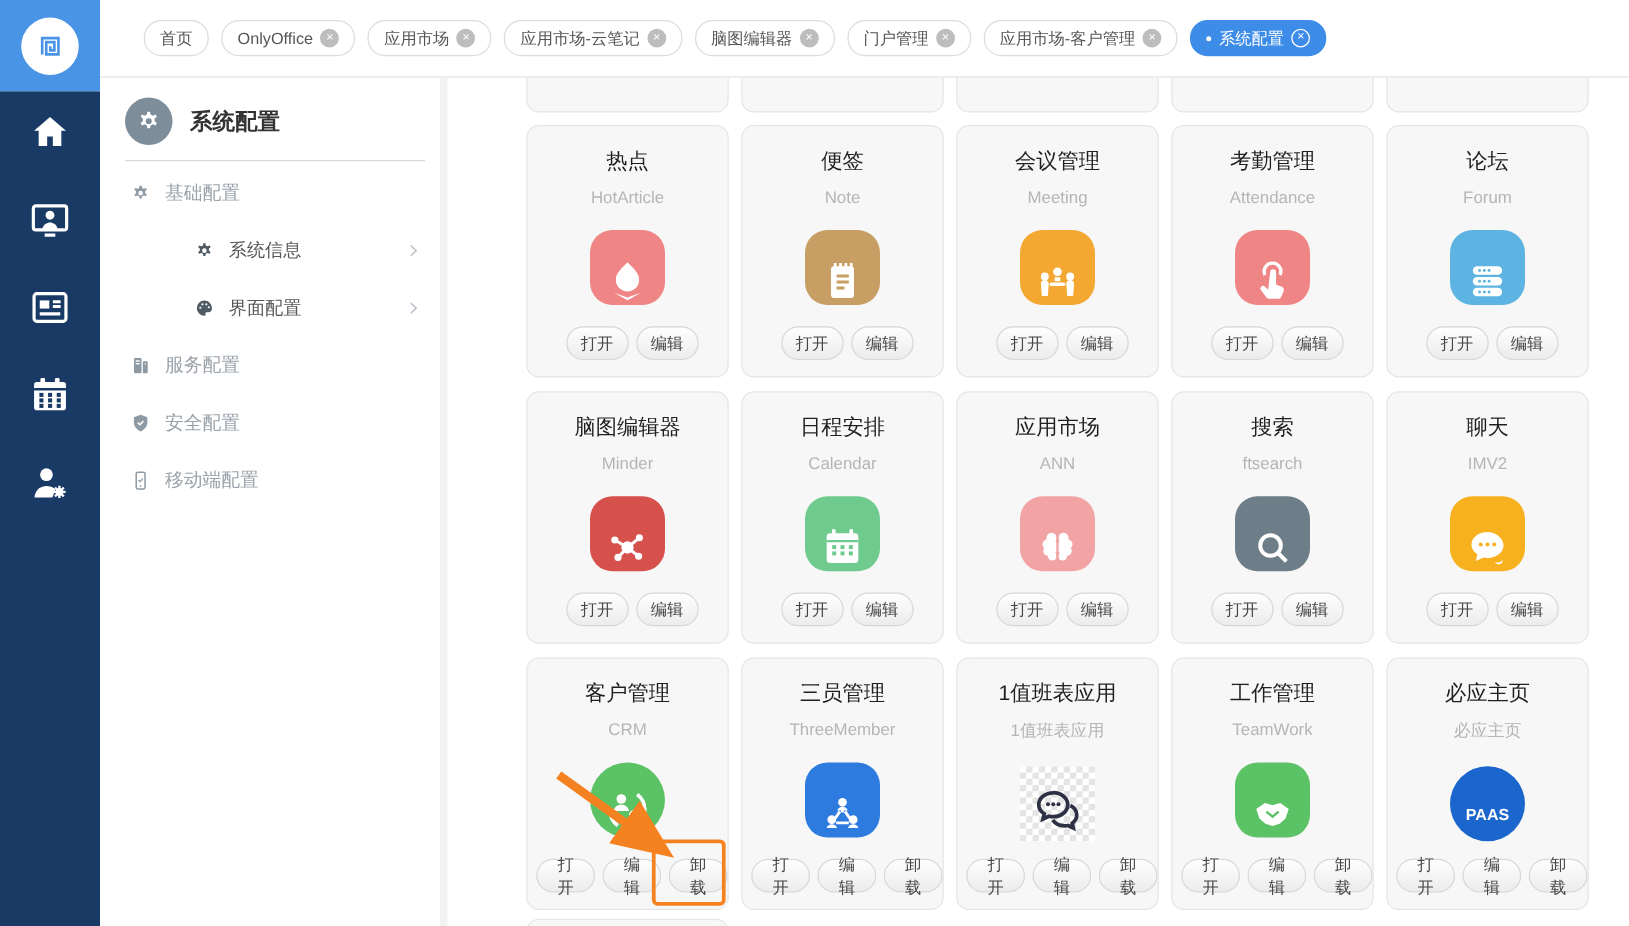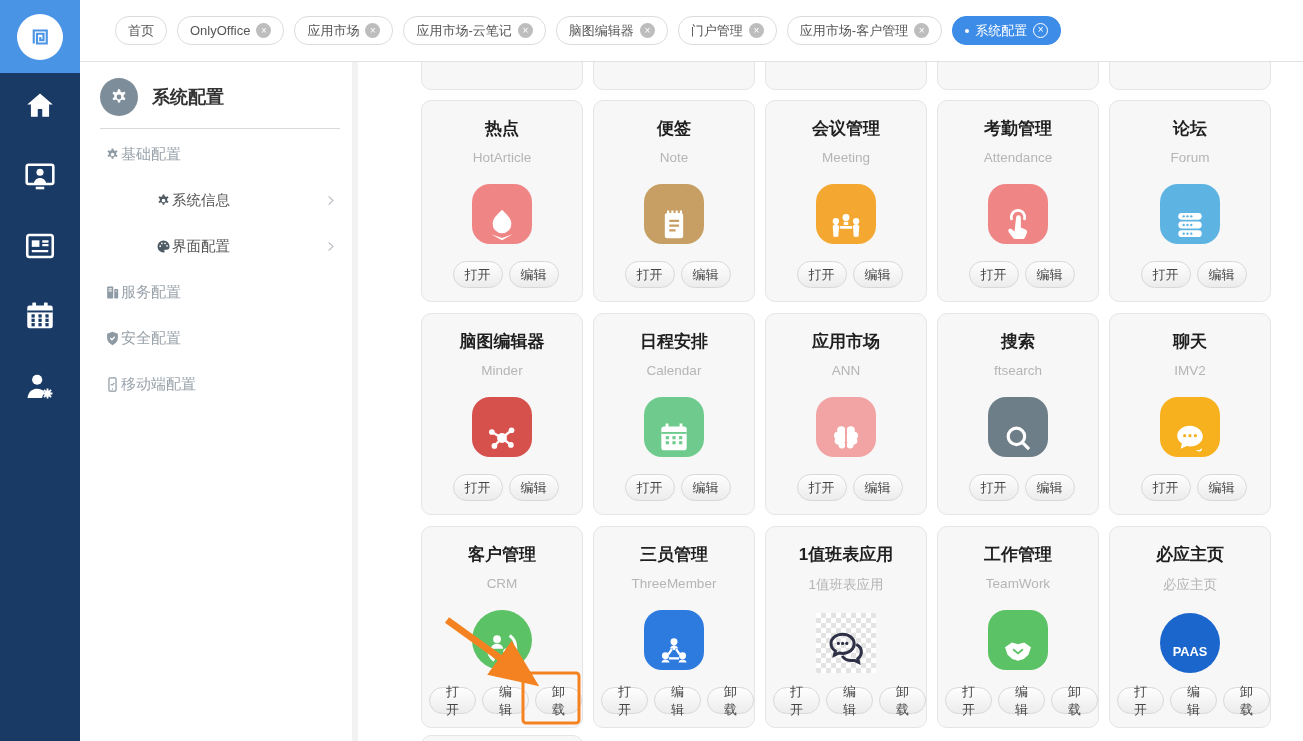--- a/index.html
+++ b/index.html
@@ -30,36 +30,36 @@
 
   
   .nav{position:absolute;left:80px;top:62px;bottom:0;width:278px;background:#fff;z-index:2}
   .nav-scroll{position:absolute;right:0;top:0;bottom:0;width:6px;background:#f2f2f2}
   .nav-head{display:flex;align-items:center;gap:14px;padding:16px 0 12px 20px}
   .nav-badge{width:38px;height:38px;border-radius:50%;background:#7d8d99;display:flex;align-items:center;justify-content:center}
   .nav-badge svg{width:22px;height:22px;color:#fff}
   .nav-title{font-size:18px;font-weight:bold;color:#333}
   .nav-divider{height:1px;background:#d9d9d9;margin:0 18px 2px 20px}
   .nav-item{display:flex;align-items:center;height:46px;padding-left:24px;color:#9aa3ab;font-size:15px;
-            cursor:pointer;position:relative}
+            gap:11px;cursor:pointer;position:relative}
   .ni-icon{width:17px;height:17px;color:#8d99a3;flex:0 0 auto}
   .ni-icon svg{width:100%;height:100%}
   .nav-item.lvl2{padding-left:75px;font-size:14.5px;color:#555}
   .nav-item.lvl2 .ni-icon{color:#4e5a64}
   .nav-item.selected{background:#e9eef6;color:#5b8fd8}
   .nav-item.selected .ni-icon{color:#5b8fd8}
   .nav-chevron{position:absolute;right:20px;width:15px;height:15px}
   .nav-chevron svg{width:100%;height:100%}
 
   
   .main{position:absolute;left:358px;top:62px;right:0;bottom:0;background:#fff;overflow:hidden}
   .grid{position:absolute;left:63px;top:38px;width:854px;display:flex;flex-wrap:wrap;gap:11px 10px;z-index:1}
   .card{width:160px;height:200px;background:#f7f7f7;border:1px solid #e5e5e5;border-radius:10px;
         position:relative;text-align:center;box-sizing:content-box}
-  .card-title{margin-top:16px;font-size:17px;font-weight:bold;color:#1f1f1f}
+  .card-title{margin-top:16px;font-size:17px;font-weight:normal;color:#1f1f1f}
   .card-sub{margin-top:10px;font-size:13.5px;color:#b5b5b5}
   .tile{width:60px;height:60px;margin:19px auto 0;border-radius:18px;display:flex;align-items:flex-end;justify-content:center}
   .tile svg{width:38px;height:38px}
   .tile.circle{border-radius:50%}
   .tile.circle svg{width:44px;height:44px}
   .tile.checker{border-radius:2px;background-color:#fff;
     background-image:linear-gradient(45deg,#e3e3e3 25%,transparent 25%,transparent 75%,#e3e3e3 75%),
                      linear-gradient(45deg,#e3e3e3 25%,transparent 25%,transparent 75%,#e3e3e3 75%);
     background-size:10px 10px;background-position:0 0,5px 5px}
   .tile.checker svg{width:48px;height:48px}

